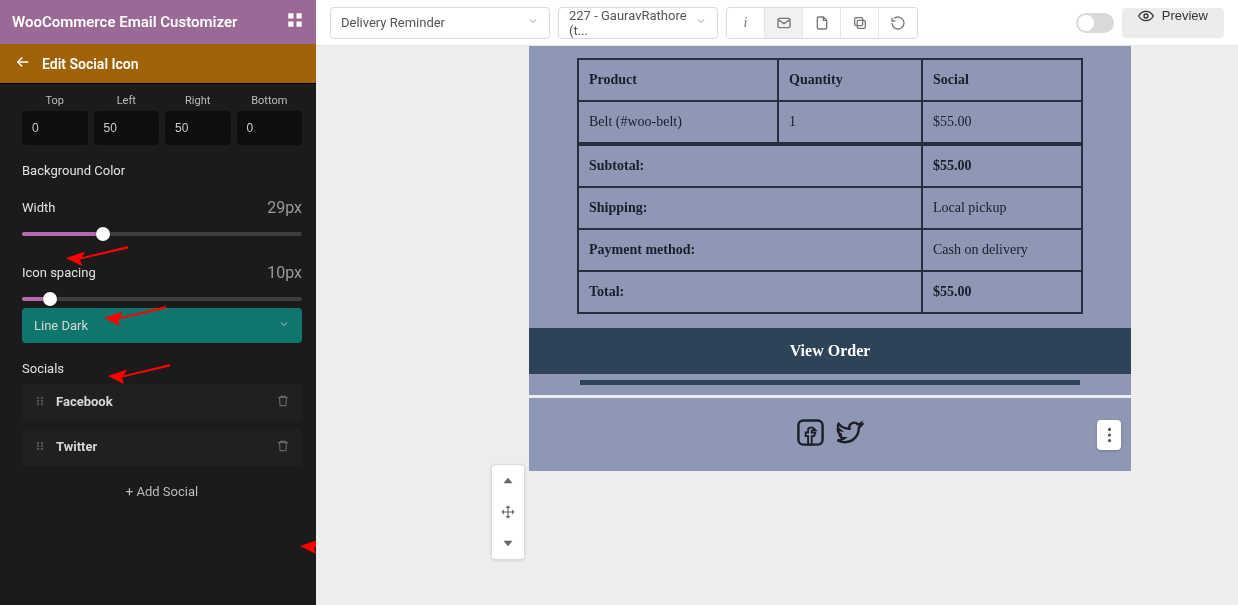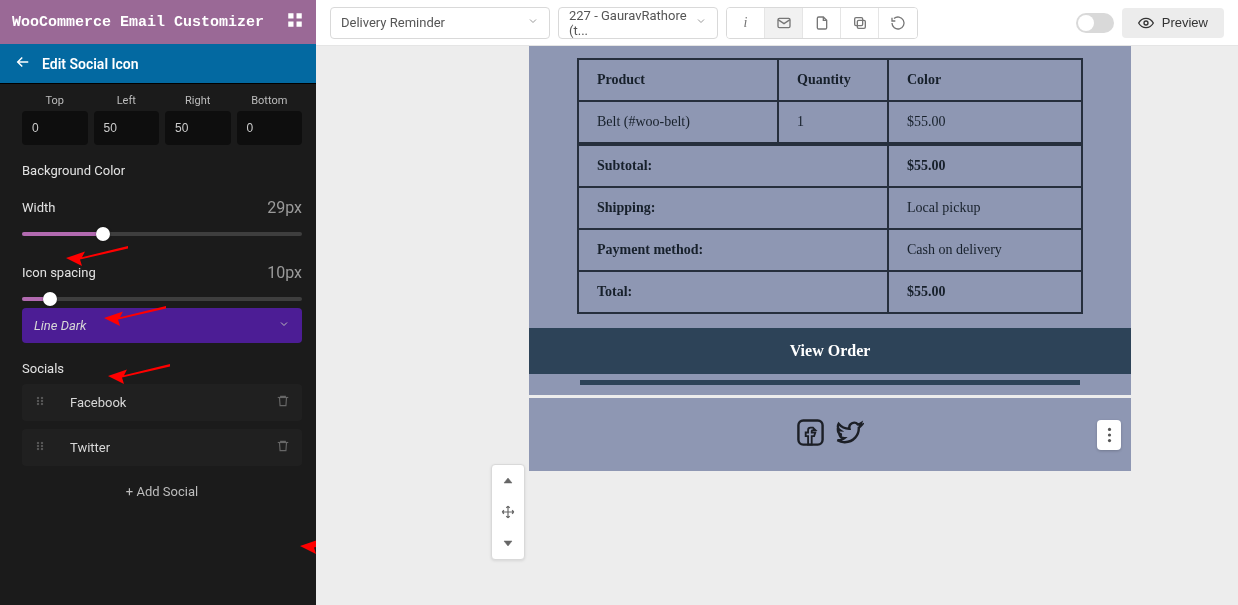--- a/index.html
+++ b/index.html
@@ -1,24 +1,24 @@
 <!DOCTYPE html>
 <html><head>
 <meta charset="utf-8">
 <style>
   * { box-sizing: border-box; margin: 0; padding: 0; }
   body { font-family: -apple-system, BlinkMacSystemFont, "Segoe UI", Roboto, sans-serif; background: #f1f1f1; width: 1238px; height: 605px; overflow: hidden; position: relative; }
 
   
   .sidebar { position: absolute; left: 0; top: 0; width: 316px; height: 605px; background: #1b1b1b; color: #d7d7d7; display: flex; flex-direction: column; }
   .sidebar-header { background: #9a6996; height: 44px; display: flex; align-items: center; justify-content: space-between; padding: 0 12px; }
-  .sidebar-header-title { color: #fff; font-weight: 600; font-size: 15px; font-family: Liberation Mono, monospace; }
+  .sidebar-header-title { color: #fff; font-weight: 600; font-size: 15px; }
   .grid-icon svg { fill: #fff; }
 
-  .edit-bar { height: 40px; display: flex; align-items: center; padding: 0 14px; gap: 10px; background: #0369a1; border-bottom: 1px solid #000; }
+  .edit-bar { height: 40px; display: flex; align-items: center; padding: 0 14px; gap: 10px; background: #a16207; border-bottom: 1px solid #000; }
   .edit-bar svg { width: 18px; height: 18px; stroke: #fff; }
   .edit-bar-title { color: #fff; font-weight: 600; font-size: 14px; }
 
   .panel-body { flex: 1; overflow: auto; padding: 10px 14px 20px; font-size: 13px; margin-left: 8px; }
   .sides-row { display: flex; gap: 6px; }
   .side-col { flex: 1; }
   .side-label { font-size: 11px; color: #bdbdbd; margin-bottom: 4px; display: block; text-align: center; }
   .side-input { width: 100%; background: #0e0e0e; border: none; color: #ccc; text-align: left; padding: 10px 10px; font-size: 12px; border-radius: 4px; }
 
   .section-label { margin-top: 18px; margin-bottom: 8px; color: #e2e2e2; font-size: 13px; }
@@ -26,26 +26,26 @@
   .swatch { width: 30px; height: 26px; background: #8e97b3; border-radius: 3px 0 0 3px; }
   .select-color-btn { background: #3a3a3a; color: #e0e0e0; border: none; padding: 6px 12px; font-size: 12px; border-radius: 0 3px 3px 0; cursor: pointer; }
 
   .slider-row { display: flex; justify-content: space-between; align-items: center; margin-top: 20px; }
   .slider-val { color: #9a9a9a; font-size: 16px; }
   .slider-track { position: relative; height: 18px; margin-top: 8px; }
   .slider-rail { position: absolute; left: 0; right: 0; top: 50%; height: 4px; background: #3e3e3e; border-radius: 2px; transform: translateY(-50%); }
   .slider-fill { position: absolute; left: 0; top: 50%; height: 4px; background: #b26ab0; border-radius: 2px; transform: translateY(-50%); }
   .slider-thumb { position: absolute; top: 50%; width: 14px; height: 14px; background: #fff; border-radius: 50%; transform: translate(-50%, -50%); box-shadow: 0 0 2px rgba(0,0,0,.5); cursor: grab; }
 
-  .select-box { background: #4c1d95; border-radius: 4px; padding: 10px 12px; display: flex; justify-content: space-between; align-items: flex-start; cursor: pointer; font-style: italic; }
+  .select-box { background: #0f766e; border-radius: 4px; padding: 10px 12px; display: flex; justify-content: space-between; align-items: flex-start; cursor: pointer; }
   .select-box .chev { width: 12px; height: 12px; }
   .select-box .chev svg { stroke: #bbb; }
 
   .social-item { background: #202020; border-radius: 4px; padding: 10px 12px; display: flex; align-items: center; justify-content: space-between; margin-bottom: 8px; cursor: grab; }
-  .social-item .left { display: flex; align-items: center; gap: 24px; }
+  .social-item .left { display: flex; align-items: flex-start; gap: 10px; font-weight: bold; }
   .drag-handle svg { stroke: #666; }
   .trash svg { stroke: #666; }
 
   .add-social { text-align: center; color: #bdbdbd; font-size: 13px; padding: 10px 0; cursor: pointer; }
 
   .collapse-tab { position: absolute; left: 316px; top: 326px; width: 18px; height: 40px; background: #2b2b2b; border-radius: 0 4px 4px 0; display: flex; align-items: center; justify-content: center; cursor: pointer; }
   .collapse-tab svg { stroke: #fff; }
 
   
   .arrow { position: absolute; pointer-events: none; }
@@ -59,28 +59,28 @@
   .drop2 { width: 160px; }
   .ico-btn-group { display: flex; gap: 0; border: 1px solid #d9d9d9; border-radius: 4px; overflow: hidden; }
   .ico-btn { width: 38px; height: 30px; display: flex; align-items: center; justify-content: center; cursor: pointer; background: #fff; border-right: 1px solid #e5e5e5; }
   .ico-btn:last-child { border-right: none; }
   .ico-btn.active { background: #f1f1f1; }
   .ico-btn svg { stroke: #777; fill: none; }
   .ico-btn.info-btn { font-family: serif; font-style: italic; color: #777; font-size: 14px; }
   .spacer { flex: 1; }
   .toggle { width: 38px; height: 20px; background: #d9d9d9; border-radius: 10px; position: relative; cursor: pointer; }
   .toggle .knob { width: 16px; height: 16px; background: #fff; border-radius: 50%; position: absolute; top: 2px; left: 2px; }
-  .preview-btn { background: #ececec; border: none; border-radius: 4px; height: 30px; padding: 0 16px; display: flex; align-items: center; gap: 8px; font-size: 13px; color: #333; cursor: pointer; }
+  .preview-btn { background: #ececec; border: none; border-radius: 4px; height: 30px; padding: 0 16px; display: flex; gap: 8px; font-size: 13px; color: #333; cursor: pointer; }
   .preview-btn svg { stroke: #333; fill: none; }
 
   
   .canvas { position: absolute; left: 316px; top: 46px; right: 0; bottom: 0; background: #ededed; overflow: hidden; }
   .email { position: absolute; left: 213px; top: 0; width: 602px; background: #8e97b3; }
   .order-table { width: 506px; margin: 12px auto 0; border-collapse: collapse; font-family: Georgia, 'Times New Roman', serif; }
-  .order-table th, .order-table td { border: 2px solid #262f3d; padding: 12px 18px; font-size: 14px; color: #17202b; text-align: left; }
+  .order-table th, .order-table td { border: 2px solid #262f3d; padding: 12px 10px; font-size: 14px; color: #17202b; text-align: left; }
   .order-table thead th { font-weight: 700; background: #8e97b3; }
   .order-table .sep-row td { border-top: 4px solid #262f3d; font-weight: 700; }
   .order-table .total-row td { font-weight: 700; }
   .order-table .val-cell { font-weight: 400; }
 
   .view-order-bar { background: #2d4358; color: #fff; text-align: center; font-family: Georgia, serif; font-weight: 700; font-size: 16px; padding: 14px 0; margin-top: 14px; cursor: pointer; }
   .thin-rule { height: 5px; background: #2d4358; width: 500px; margin: 6px auto 10px; }
 
   .social-footer { position: relative; background: #8e97b3; padding: 20px 0 20px; text-align: center; margin-top: 0; border-top: 3px solid #ededed; }
   .social-footer .icons { display: inline-flex; gap: 10px; }
@@ -304,22 +304,22 @@
   </button>
 </div>
 
 <div class="canvas">
 
   <div class="email">
     <table class="order-table">
       <thead>
         <tr>
           <th style="width:200px">Product</th>
-          <th style="width:110px">Quantity</th>
-          <th>Color</th>
+          <th style="width:144px">Quantity</th>
+          <th>Social</th>
         </tr>
       </thead>
       <tbody>
         <tr>
           <td class="val-cell">Belt (#woo-belt)</td>
           <td class="val-cell">1</td>
           <td class="val-cell">$55.00</td>
         </tr>
         <tr class="sep-row">
           <td colspan="2">Subtotal:</td>

